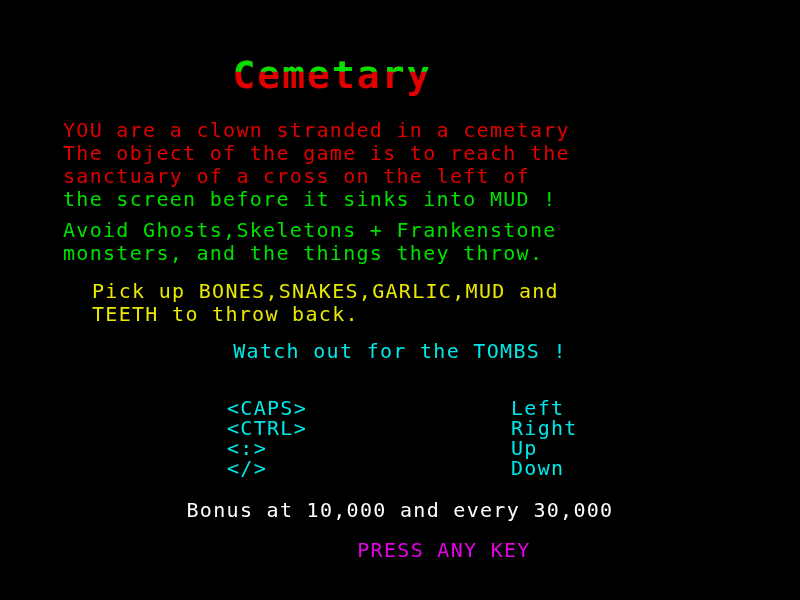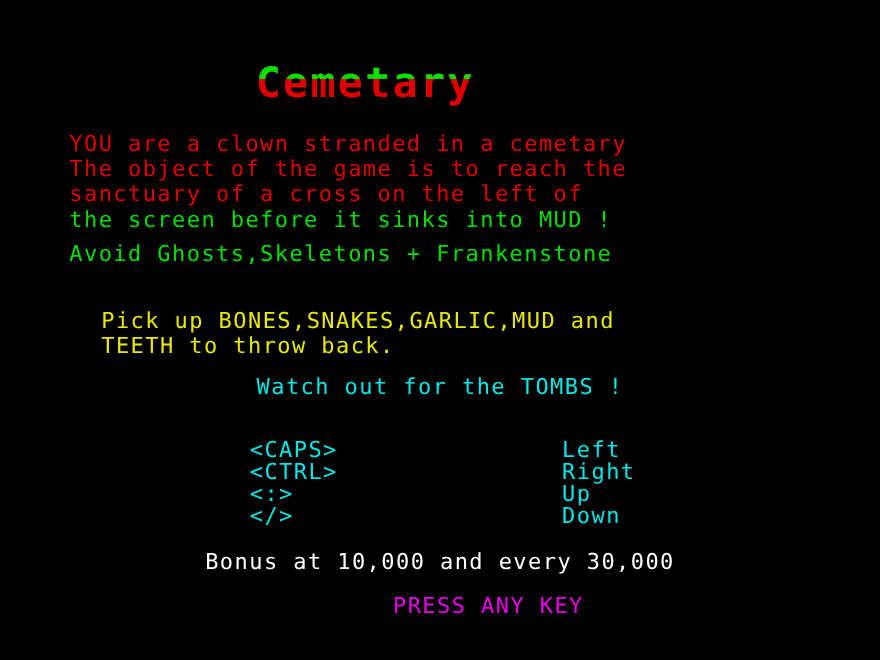--- a/index.html
+++ b/index.html
@@ -116,20 +116,21 @@
       <span class="title-top">Cemetary</span>
     </span>
   </div>
 
   <div class="tline left-block c-red" style="top:120px;">YOU are a clown stranded in a cemetary</div>
   <div class="tline left-block c-red" style="top:143px;">The object of the game is to reach the</div>
   <div class="tline left-block c-red" style="top:166px;">sanctuary of a cross on the left of</div>
   <div class="tline left-block c-green" style="top:189px;">the screen before it sinks into MUD !</div>
 
   <div class="tline left-block c-green" style="top:220px;">Avoid Ghosts,Skeletons + Frankenstone</div>
+  <div class="tline left-block c-green" style="top:243px;">monsters, and the things they throw.</div>
 
   <div class="tline left-block c-yellow" style="top:281px;">Pick up BONES,SNAKES,GARLIC,MUD and</div>
   <div class="tline left-block c-yellow" style="top:304px;">TEETH to throw back.</div>
 
   <div class="tline centered c-cyan" style="top:341px;text-align:center;">Watch out for the TOMBS !</div>
 
   <div id="controls">
     <div class="ctrl-row">
       <span class="ctrl-key">&lt;CAPS&gt;</span>
       <span class="ctrl-act">Left</span>

